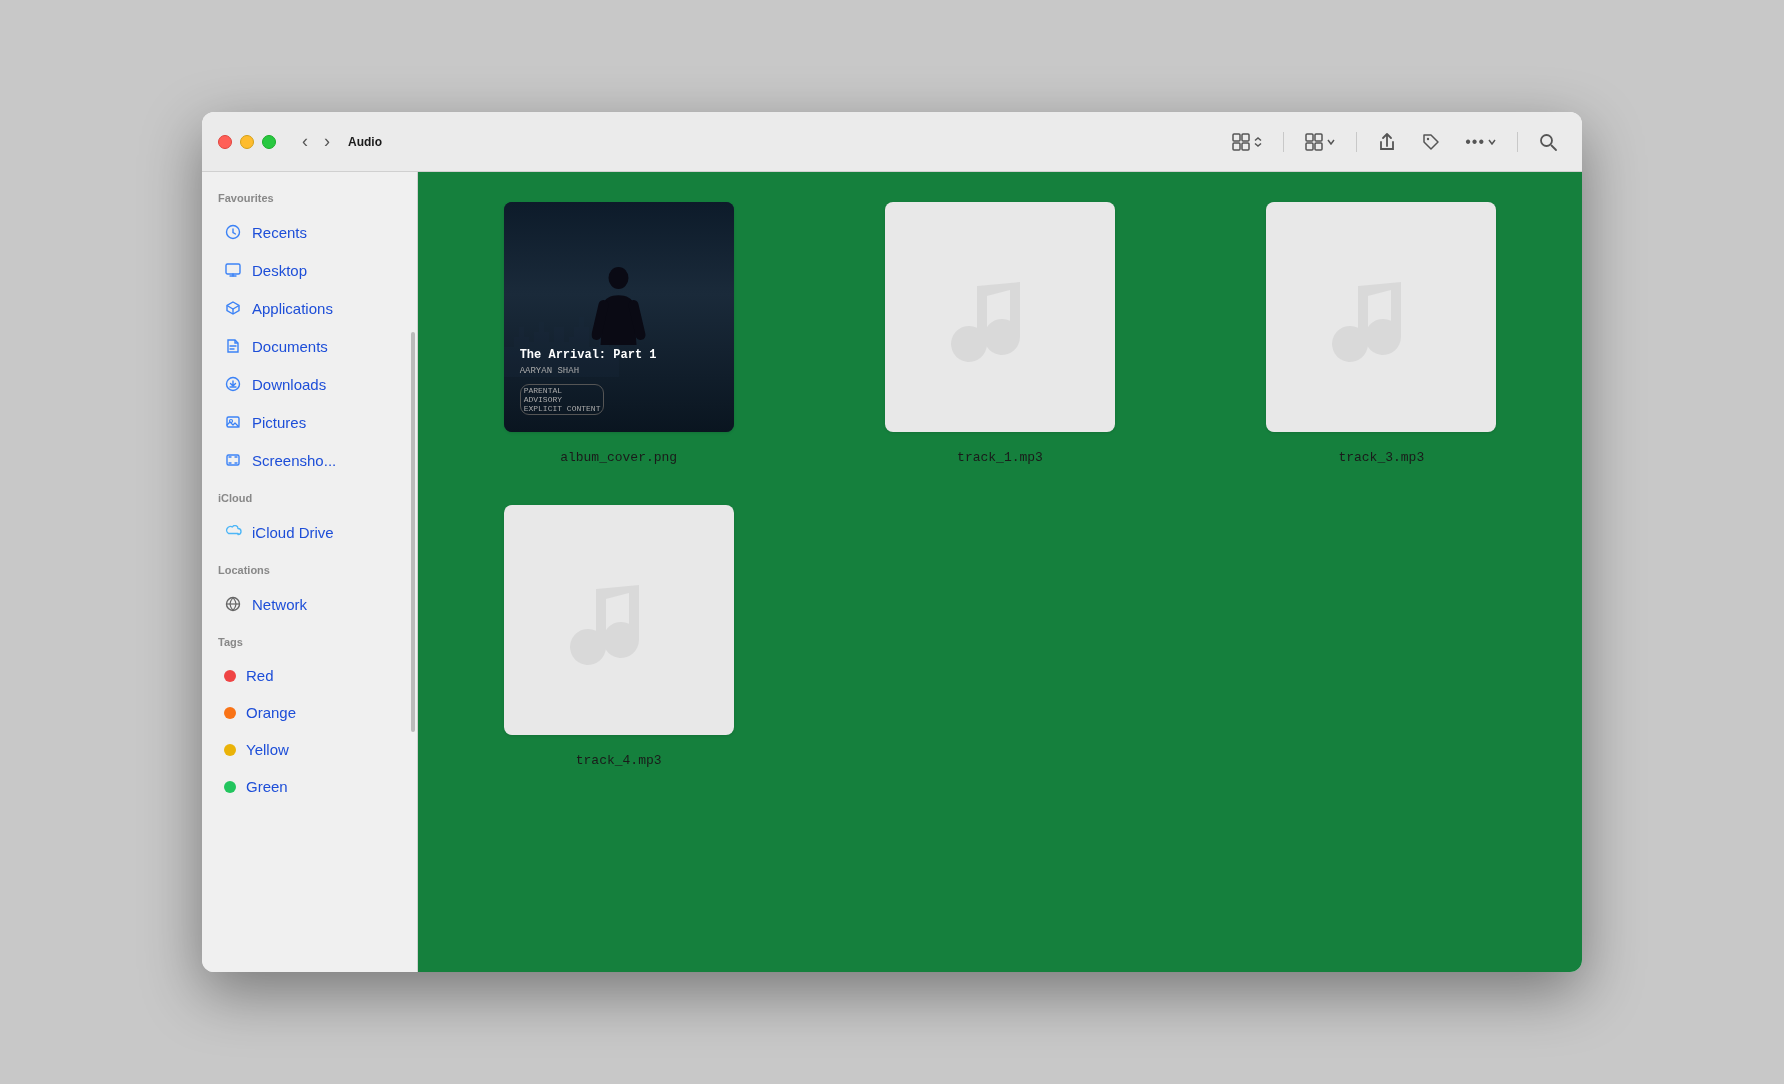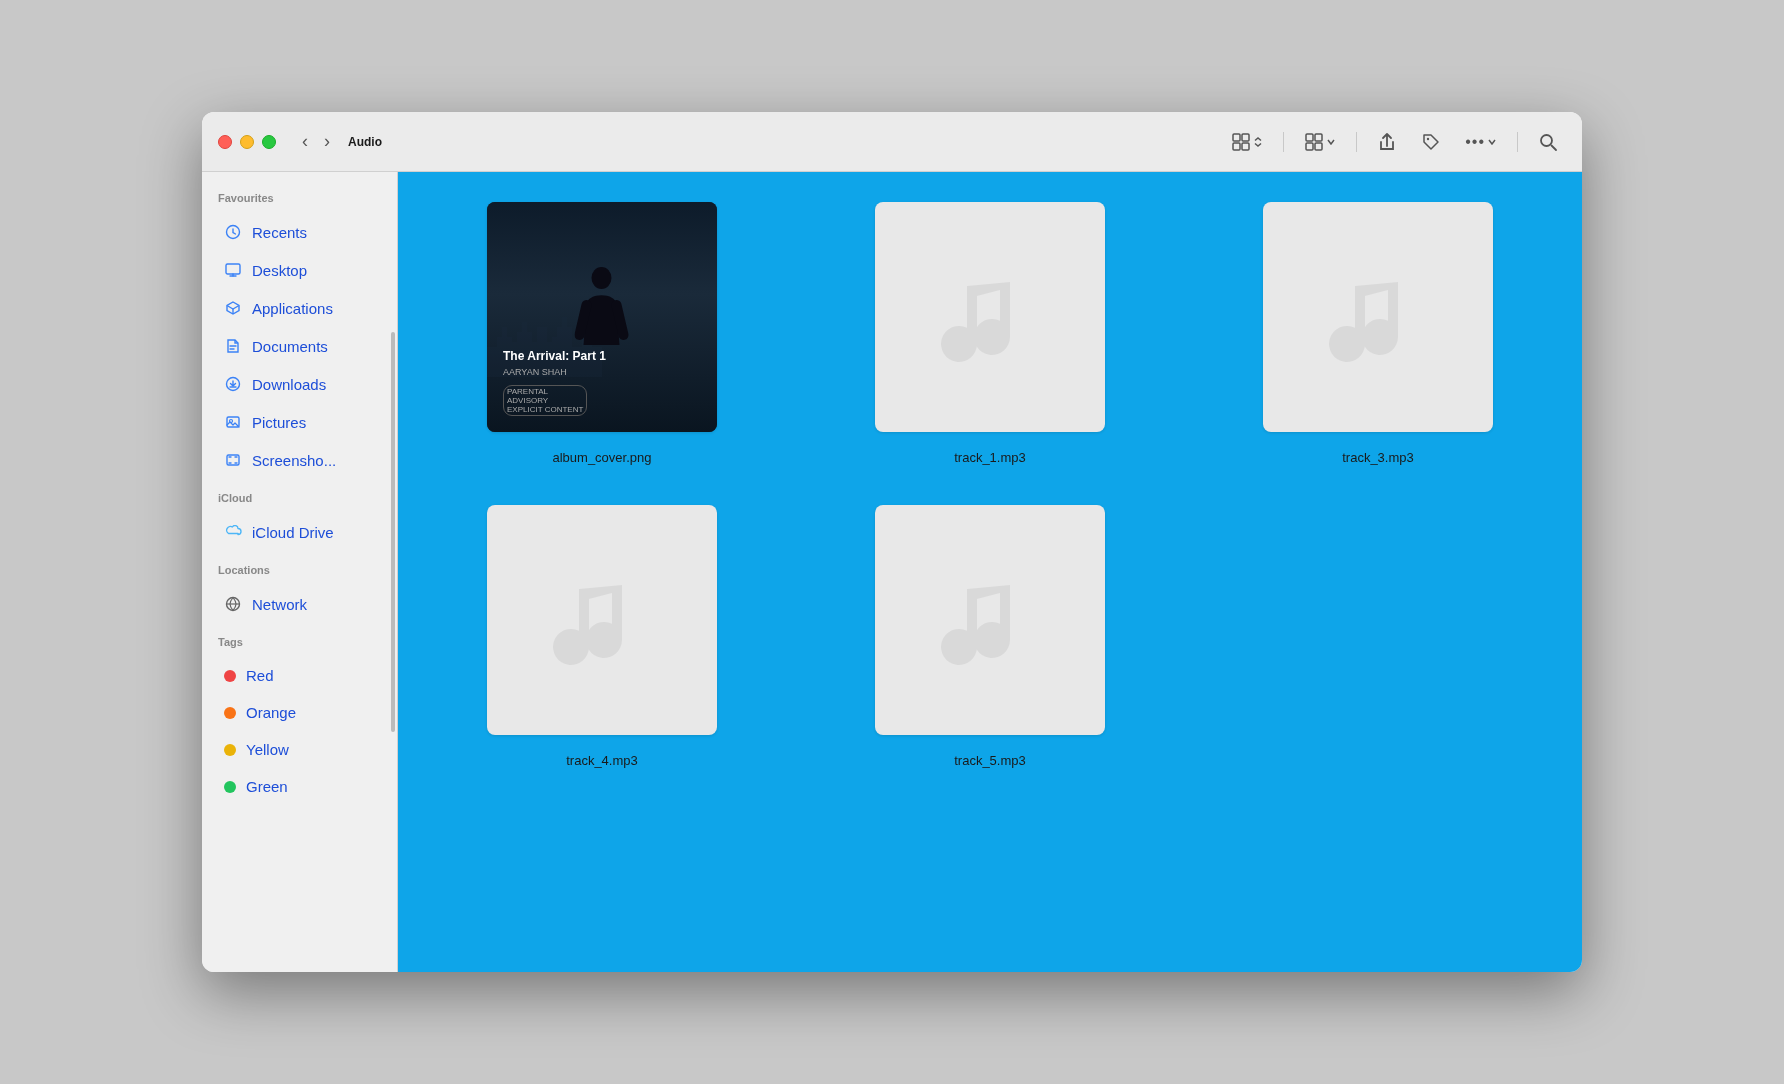--- a/index.html
+++ b/index.html
@@ -87,21 +87,21 @@
       height: 20px;
       background: #c8c8c8;
       margin: 0 4px;
     }
     .main-area {
       display: flex;
       flex: 1;
       overflow: hidden;
     }
     .sidebar {
-      width: 196px;
+      width: 216px;
       background: #f0f0f0;
       border-right: 1px solid #d0d0d0;
       padding: 12px 0;
       overflow-y: auto;
       flex-shrink: 0;
       position: relative;
     }
     .sidebar-section-label {
       font-size: 11px;
       font-weight: 600;
@@ -149,23 +149,24 @@
       position: absolute;
       right: 2px;
       top: 20%;
       width: 4px;
       height: 50%;
       background: #bbb;
       border-radius: 2px;
     }
     .content {
       flex: 1;
-      background: #0ea5e9;
+      background: #15803d;
       overflow-y: auto;
       padding: 30px 40px;
+      font-family: Liberation Mono, monospace;
     }
     .file-grid {
       display: grid;
       grid-template-columns: repeat(3, 1fr);
       gap: 40px 60px;
     }
     .file-item {
       display: flex;
       flex-direction: column;
       align-items: center;
@@ -494,27 +495,17 @@
           <div class="file-thumbnail">
             <div class="music-note-icon">
               <svg class="music-note-svg" viewBox="0 0 110 110" fill="none">
                 <path d="M75 20v55a18 18 0 11-10-16.2V28L42 34v48a18 18 0 11-10-16.2V24z" fill="#c0c0c0"></path>
               </svg>
             </div>
           </div>
           <div class="file-name">track_4.mp3</div>
         </div>
 
-        <div class="file-item">
-          <div class="file-thumbnail">
-            <div class="music-note-icon">
-              <svg class="music-note-svg" viewBox="0 0 110 110" fill="none">
-                <path d="M75 20v55a18 18 0 11-10-16.2V28L42 34v48a18 18 0 11-10-16.2V24z" fill="#c0c0c0"></path>
-              </svg>
-            </div>
-          </div>
-          <div class="file-name">track_5.mp3</div>
-        </div>
 
       </div>
     </div>
   </div>
 </div>
 
 </body></html>

